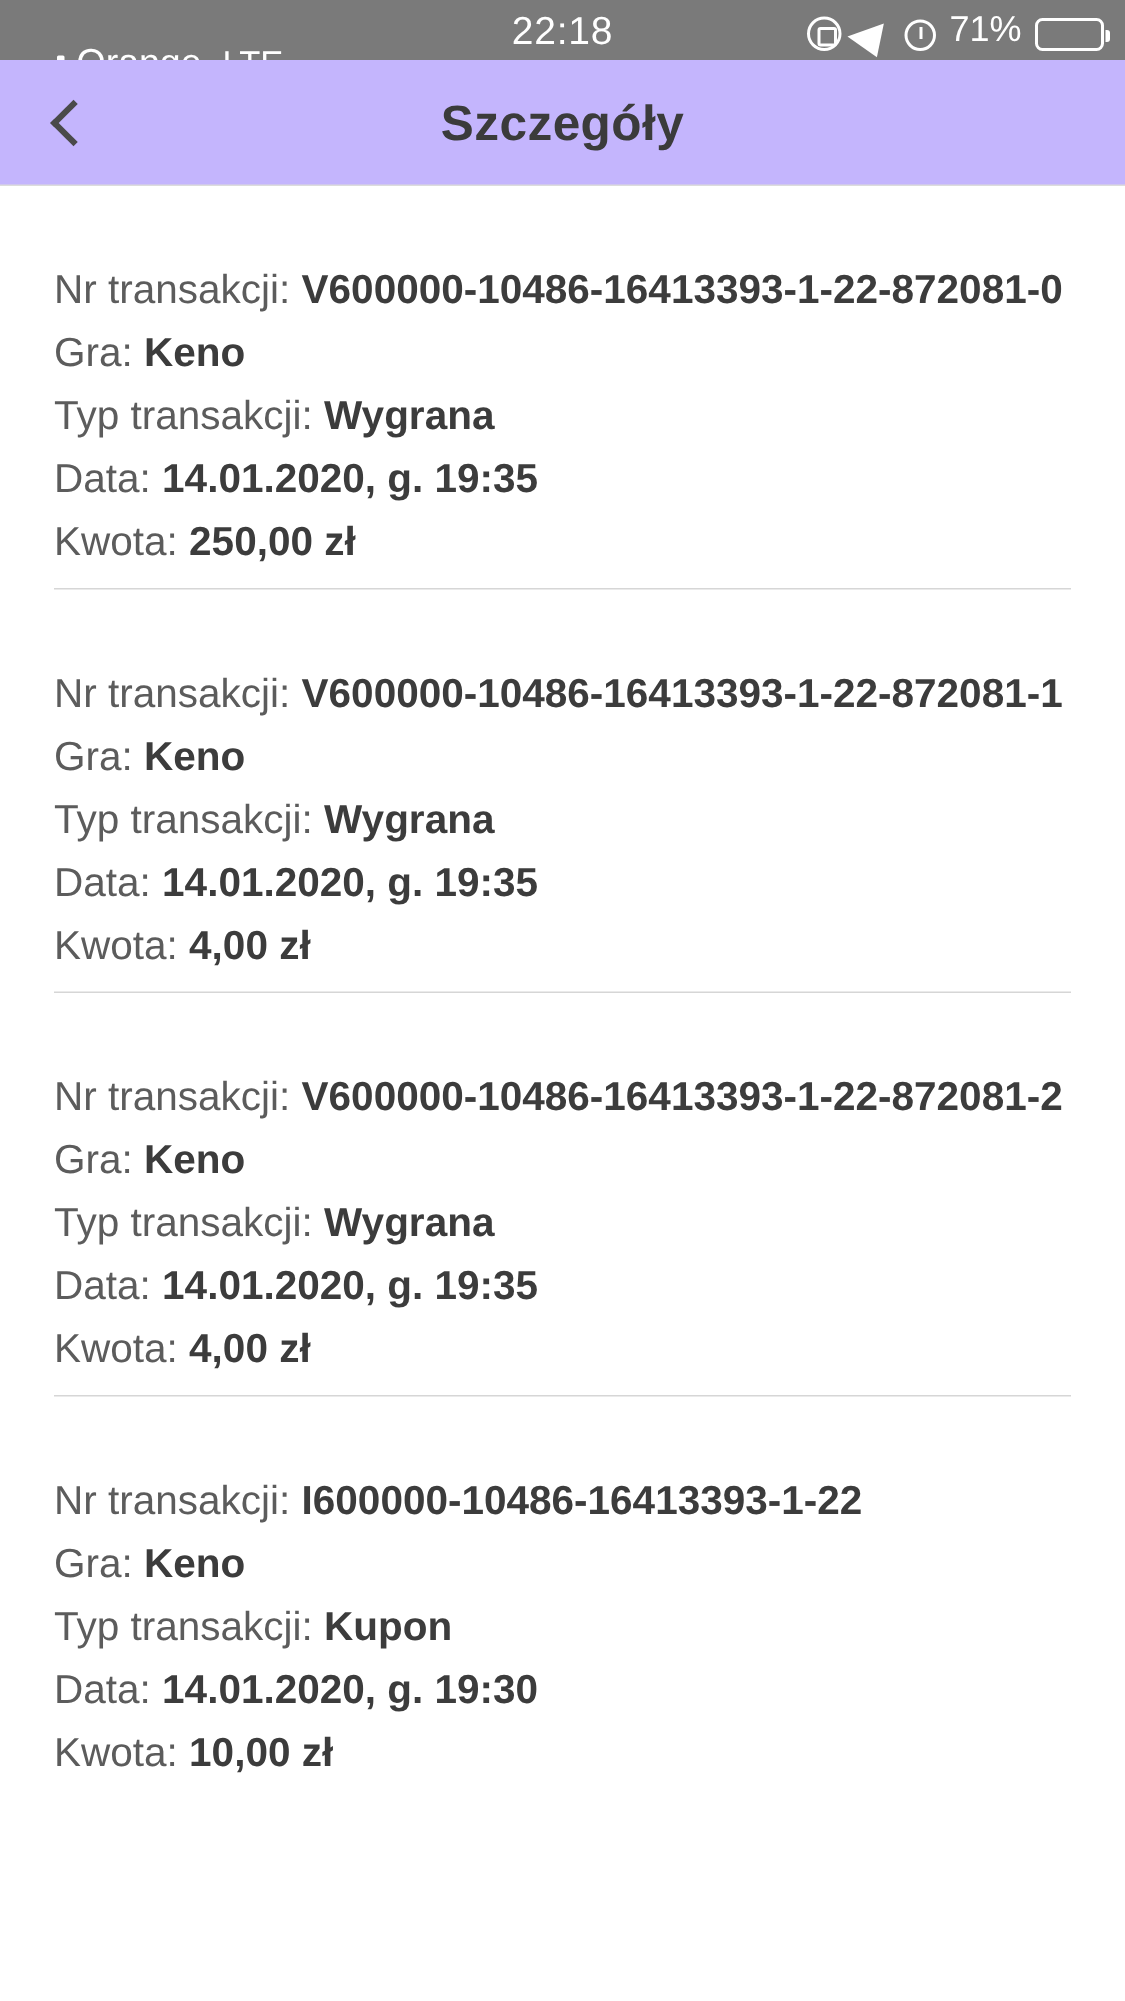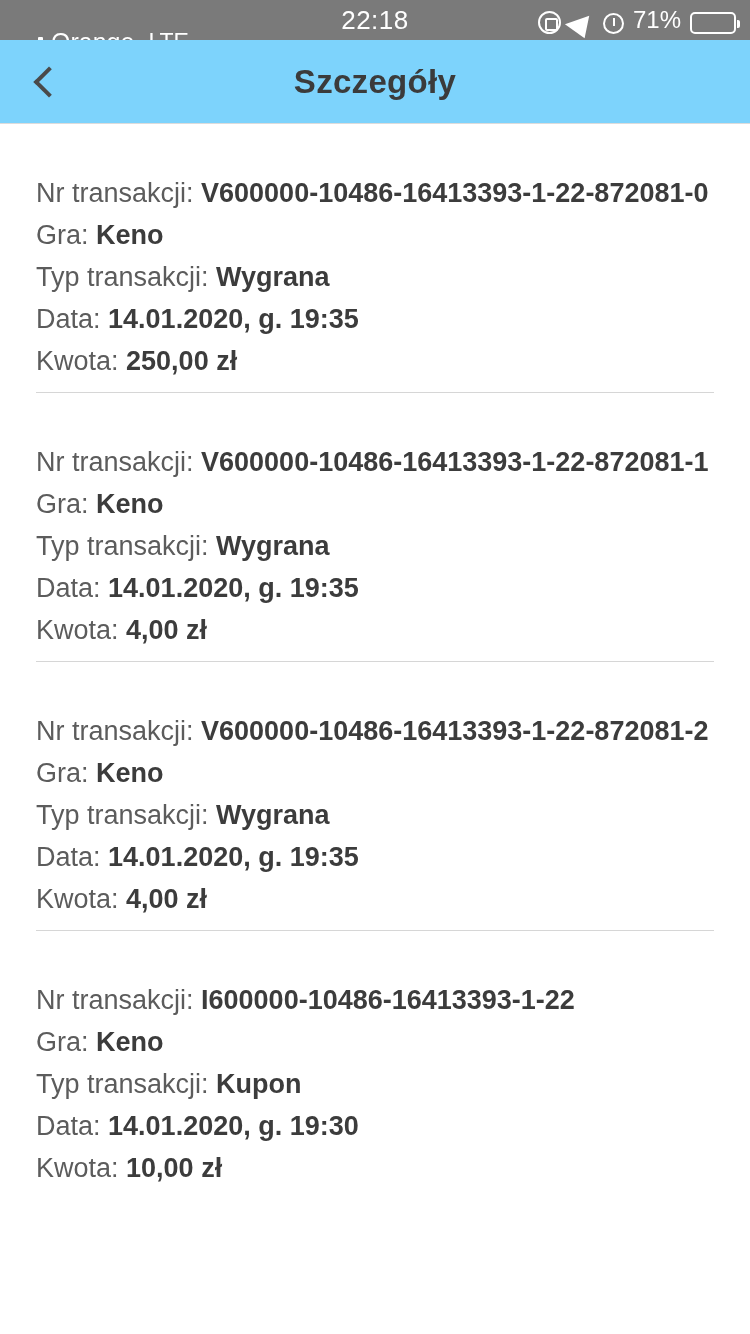--- a/index.html
+++ b/index.html
@@ -122,21 +122,21 @@
   }
   .battery .fill {
     height: 100%;
     background: #ffffff;
     border-radius: 2px;
   }
 
   
   .nav-bar {
     height: 84px;
-    background: #7dd3fc;
+    background: #c4b5fd;
     border-bottom: 1px solid #dcdcdc;
     display: flex;
     align-items: center;
     position: relative;
   }
   .back-btn {
     width: 90px;
     height: 84px;
     display: flex;
     align-items: center;

